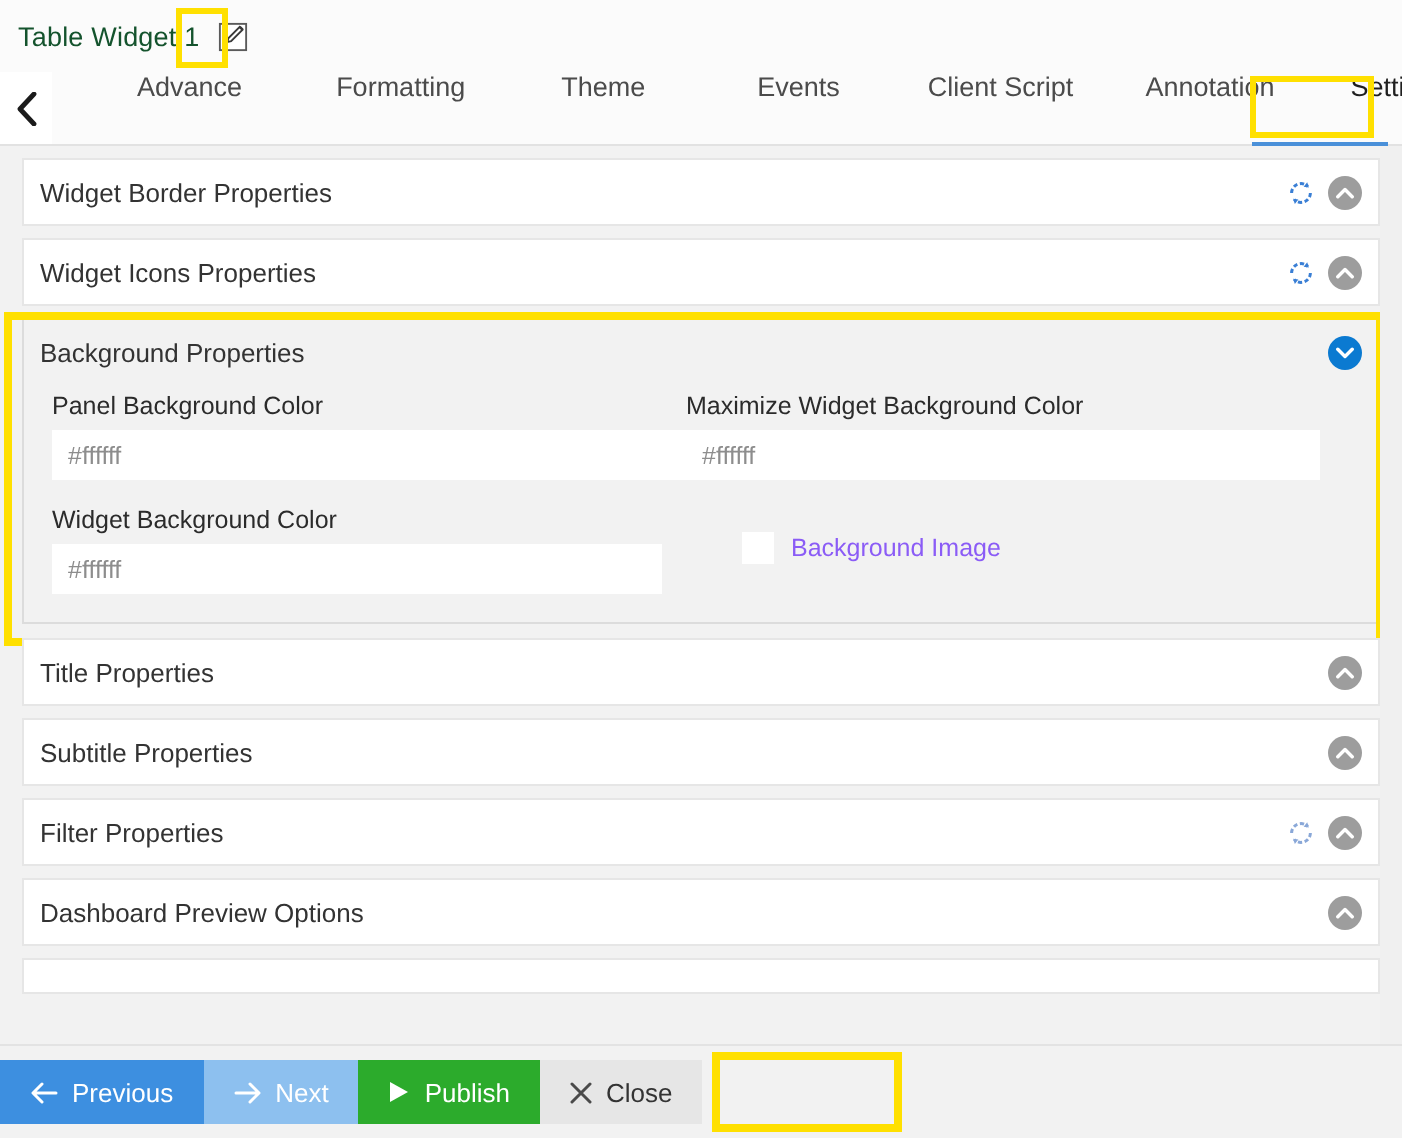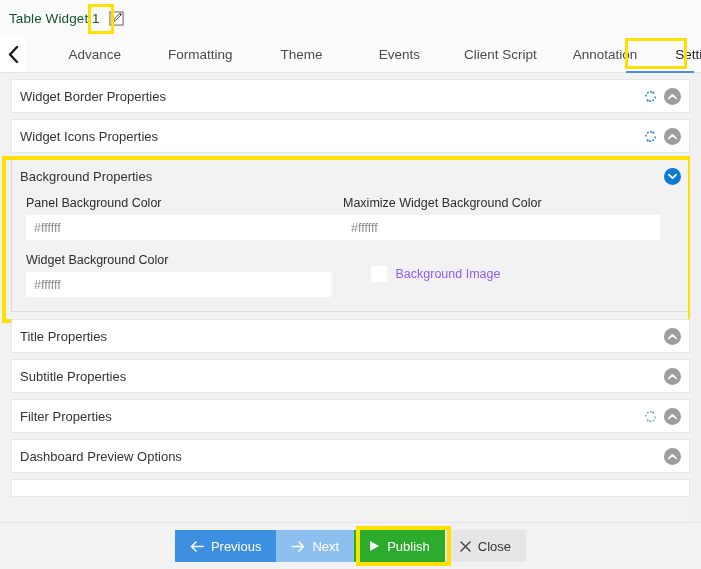--- a/index.html
+++ b/index.html
@@ -62,21 +62,21 @@
     height: 37px;
     display: flex;
     align-items: center;
   }
   .tab {
     font-size: 13.5px;
     color: #4b4b4b;
     padding: 0 10px;
     height: 37px;
     display: flex;
-    align-items: center;
+    align-items: flex-start;
     white-space: nowrap;
     cursor: pointer;
   }
   .tab.first { padding-left: 12px; }
   .tab.active {
     color: #1f1f1f;
   }
   .tab-underline {
     position: absolute;
     left: 626px; top: 35px;
@@ -240,21 +240,21 @@
 
   
   .footer {
     position: absolute;
     left: 0; top: 522px;
     width: 701px; height: 47px;
     background: #f2f2f2;
     border-top: 1px solid #e3e3e3;
     display: flex;
     align-items: center;
-    justify-content: center;
+    justify-content: flex-start;
   }
   .btns {
     display: flex;
     align-items: stretch;
     height: 32px;
   }
   .btn {
     display: flex;
     align-items: center;
     justify-content: center;

